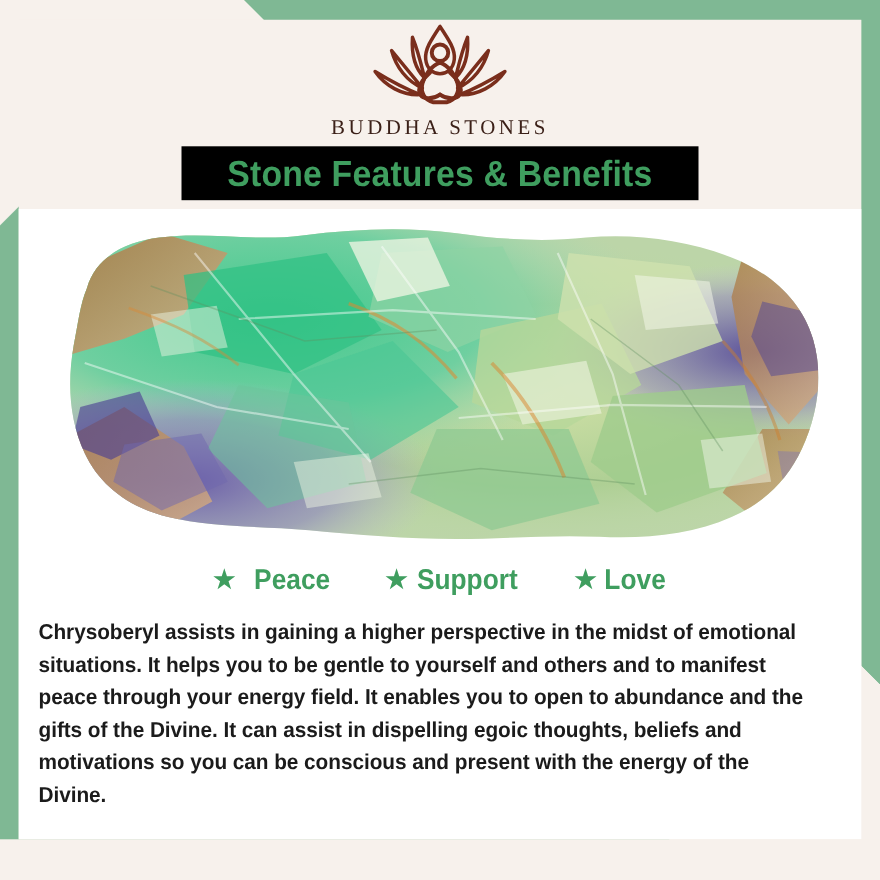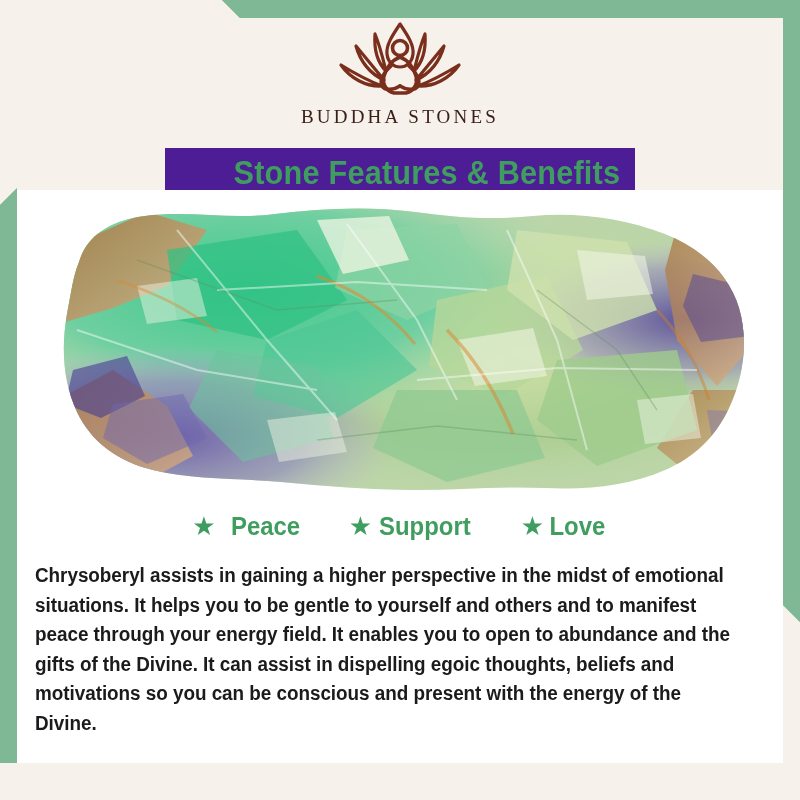--- a/index.html
+++ b/index.html
@@ -68,27 +68,27 @@
     font-size: 19px;
     letter-spacing: 3.2px;
     color: #3b2018;
     white-space: nowrap;
   }
 
   
   .title-banner {
     position: absolute;
     left: 165px;
-    top: 148px;
+    top: 133px;
     width: 470px;
     height: 49px;
-    background: #4c1d95;
-    display: flex;
-    align-items: center;
-    justify-content: flex-end;
+    background: #000000;
+    display: flex;
+    align-items: center;
+    justify-content: center;
   }
   .title-text {
     font-family: "Liberation Sans Narrow", "Liberation Sans", sans-serif;
     font-weight: bold;
     font-size: 33px;
     color: #3f9e5f;
     letter-spacing: 0.2px;
     white-space: nowrap;
     transform: scaleX(0.93);
   }

